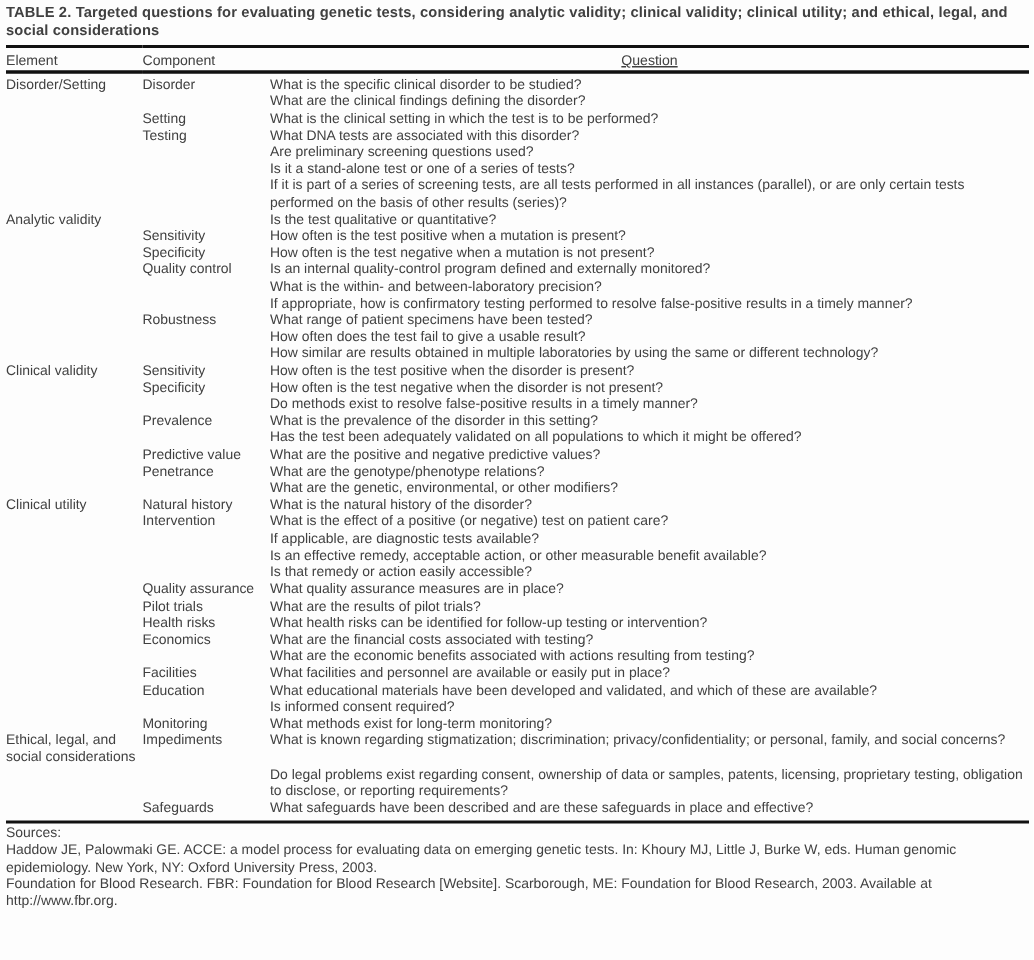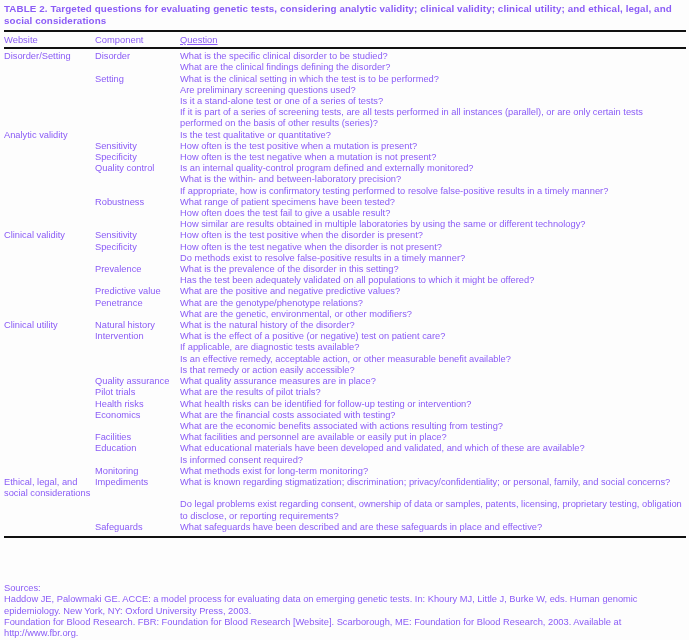--- a/index.html
+++ b/index.html
@@ -5,21 +5,21 @@
   html, body {
     margin: 0;
     padding: 0;
     background: #ffffff;
   }
   .page {
     width: 689px;
     height: 640px;
     box-sizing: border-box;
     background: #fdfdfd;
-    color: #8b5cf6;
+    color: #404040;
     font-family: "Liberation Sans", sans-serif;
     padding: 2px 3px 0 4px;
     overflow: hidden;
   }
   .title {
     font-size: 9.8px;
     font-weight: bold;
     line-height: 12px;
     padding: 1px 0 3px 0;
     letter-spacing: 0.1px;
@@ -34,70 +34,75 @@
   }
   col.c-element   { width: 91px; }
   col.c-component { width: 85px; }
   thead th {
     font-weight: normal;
     text-align: left;
     font-size: 9.4px;
     padding: 2px 0 2px 0;
     border-bottom: 2px solid #111;
   }
-  thead th.q-head { text-align: left; text-decoration: underline; }
+  thead th.q-head { text-align: center; text-decoration: underline; }
   tbody td {
     vertical-align: top;
     padding: 0;
   }
   tbody tr:first-child td { padding-top: 2px; }
   .footer {
     border-top: 2px solid #111;
     margin-top: 3px;
     padding-top: 1px;
     font-size: 9.3px;
     line-height: 11.3px;
   }
-  .sources-label { padding-left: 0; margin-top: 44px; }
+  .sources-label { padding-left: 0; }
 </style>
 </head>
 <body>
 
 <div class="page">
 
   <div class="title">TABLE 2. Targeted questions for evaluating genetic tests, considering analytic validity; clinical validity; clinical utility; and ethical, legal, and social considerations</div>
 
   <table class="acce">
     <colgroup>
       <col class="c-element">
       <col class="c-component">
       <col class="c-question">
     </colgroup>
     <thead>
       <tr>
-        <th>Website</th>
+        <th>Element</th>
         <th>Component</th>
         <th class="q-head">Question</th>
       </tr>
     </thead>
     <tbody>
         <tr>
           <td>Disorder/Setting</td>
           <td>Disorder</td>
           <td>What is the specific clinical disorder to be studied?</td>
         </tr>
         <tr>
           <td></td>
           <td></td>
           <td>What are the clinical findings defining the disorder?</td>
         </tr>
         <tr>
           <td></td>
           <td>Setting</td>
           <td>What is the clinical setting in which the test is to be performed?</td>
+        </tr>
+        <tr>
+          <td></td>
+          <td>Testing</td>
+          <td>What DNA tests are associated with this disorder?</td>
         </tr>
         <tr>
           <td></td>
           <td></td>
           <td>Are preliminary screening questions used?</td>
         </tr>
         <tr>
           <td></td>
           <td></td>
           <td>Is it a stand-alone test or one of a series of tests?</td>

